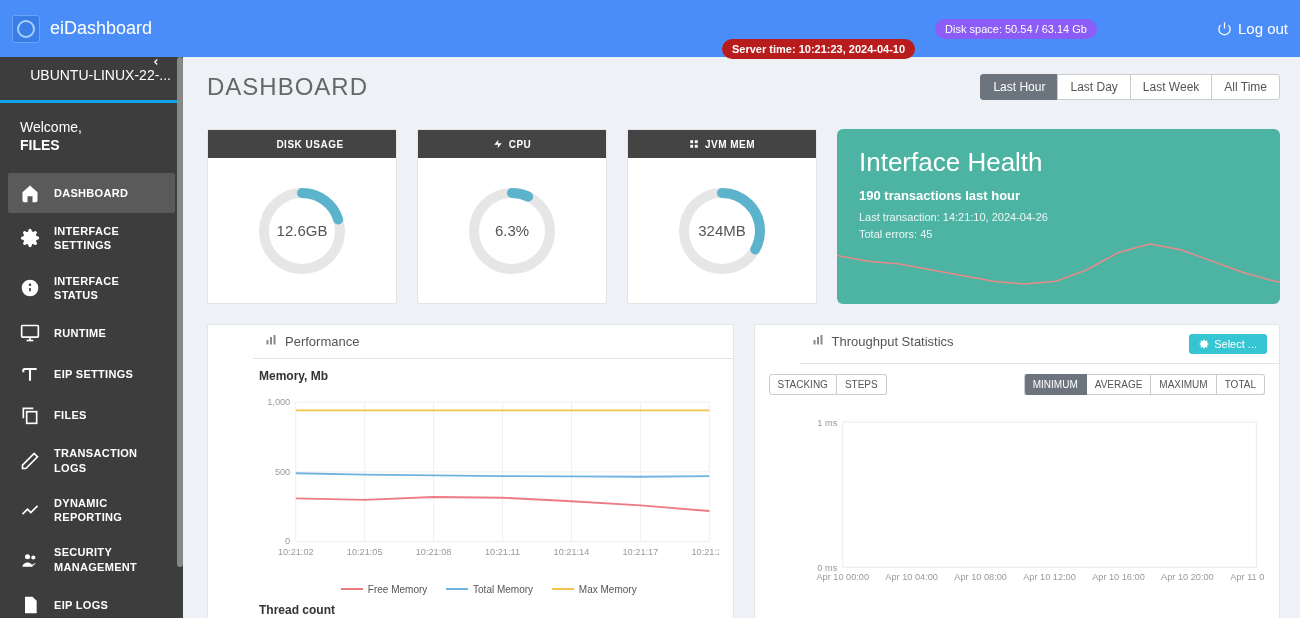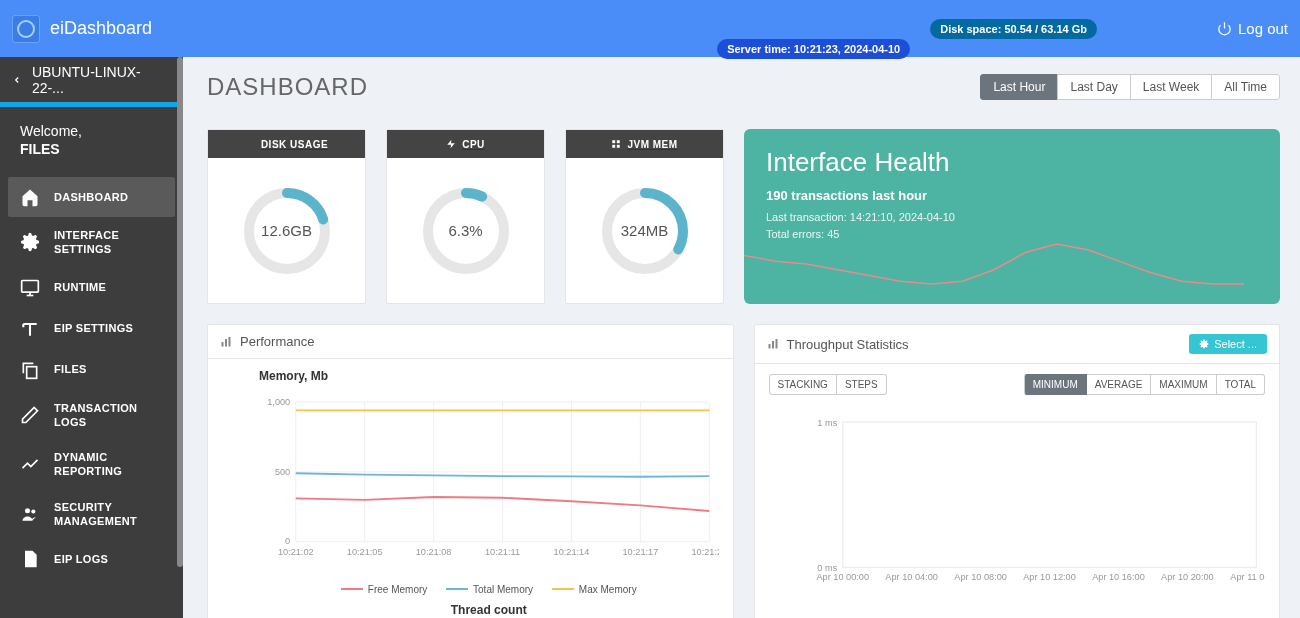--- a/index.html
+++ b/index.html
@@ -4,30 +4,30 @@
 <style>
 * { margin: 0; padding: 0; box-sizing: border-box; font-family: "Helvetica Neue", Arial, sans-serif; }
 body { background: #eef1f5; width: 1300px; height: 618px; overflow: hidden; color: #333; }
 
 
 .header { height: 57px; background: #4B8DF8; display: flex; align-items: center; padding: 0 12px; color: #fff; }
 .logo-box { width: 28px; height: 28px; background: #3b7de6; border: 1px solid #6ba3fa; border-radius: 3px; display:flex; align-items:center; justify-content:center; margin-right:10px; }
 .logo-circle { width:18px; height:18px; border:2px solid #a8d0ff; border-radius:50%; position:relative;}
 .app-title { font-size: 18px; font-weight: 300; }
 .header-spacer { flex: 1; }
-.badge1 { background:#1d4ed8; color:#fff; font-size:11px; font-weight:600; padding:4px 10px; border-radius:10px; margin-right:20px;margin-top:41px;}
-.badge2 { background:#0369a1; color:#fff; font-size:11px; font-weight:700; padding:4px 10px; border-radius:10px; margin-right:120px;}
+.badge1 { background:#b91c1c; color:#fff; font-size:11px; font-weight:600; padding:4px 10px; border-radius:10px; margin-right:20px;margin-top:41px;}
+.badge2 { background:#8b5cf6; color:#fff; font-size:11px; font-weight:400; padding:4px 10px; border-radius:10px; margin-right:120px;}
 .logout { display:flex; align-items:center; font-size:15px; cursor:pointer; }
 .logout svg { margin-right:6px; }
 
 .container { display:flex; height: calc(618px - 49px); }
 
 
 .sidebar { width: 183px; background:#3d3d3d; color:#ddd; position:relative; display:flex; flex-direction:column;}
-.side-top { height:50px; border-bottom:5px solid #0ea5e9; display:flex; align-items:center; padding:0 12px; font-size:14px; color:#fff;}
+.side-top { height:50px; border-bottom:3px solid #0ea5e9; display:flex; align-items:flex-end; padding:0 12px; font-size:14px; color:#fff;flex-direction:column;}
 .chev-left { margin-right:10px; }
 .welcome { padding:16px 20px 20px; font-size:14px; color:#fff;}
 .welcome .name { font-weight:bold; margin-top:2px;}
 .nav { list-style:none; padding:0 8px;}
 .nav li { display:flex; align-items:center; padding:10px 12px; margin-bottom:1px; font-size:11px; font-weight:600; color:#fff; cursor:pointer; border-radius:2px;}
 .nav li svg { margin-right:14px; fill:#fff; flex-shrink:0;}
 .nav li.active { background:#5a5a5a;}
 .nav li .label { text-transform:uppercase; letter-spacing:0.3px; line-height:1.3;}
 .scroll-track { position:absolute; right:0; top:0; bottom:0; width:6px;}
 .scroll-thumb { position:absolute; right:0; width:6px; background:#888; border-radius:3px;}
@@ -36,50 +36,50 @@
 .main { flex:1; padding: 16px 20px 0 24px; overflow:hidden; height:100%; position:relative;}
 .page-title-row { display:flex; align-items:center; justify-content:space-between; margin-bottom: 28px;}
 .page-title { font-size:24px; font-weight:300; color:#666; letter-spacing:1px;}
 .btn-group { display:flex; border-radius:3px; overflow:hidden;}
 .btn-group button { border:1px solid #ccc; background:#fff; padding:5px 12px; font-size:12px; color:#555; cursor:pointer; margin-left:-1px;}
 .btn-group button:first-child { margin-left:0; border-radius:3px 0 0 3px;}
 .btn-group button:last-child { border-radius:0 3px 3px 0;}
 .btn-group button.active { background:#6c757d; color:#fff; border-color:#6c757d;margin-left:24px;}
 
 .row1 { display:flex; gap:20px; margin-bottom:20px;}
-.stat-card { width:159px; height:175px; background:#fff; border:1px solid #e5e5e5; border-radius:2px;text-decoration:underline;}
+.stat-card { width:190px; height:175px; background:#fff; border:1px solid #e5e5e5; border-radius:2px;}
 .stat-hdr { height:28px; background:#444; color:#fff; font-size:10px; font-weight:600; display:flex; align-items:center; justify-content:center; letter-spacing:0.5px;}
 .stat-hdr svg { margin-right:6px; fill:#fff;}
 .donut-wrap { display:flex; align-items:center; justify-content:center; height:calc(100% - 28px);}
 .donut { position:relative; width:90px; height:90px;}
 .donut svg { transform: rotate(-90deg);}
 .donut .val { position:absolute; inset:0; display:flex; align-items:center; justify-content:center; font-size:15px; color:#555; }
 
 .health { flex:1; background:#4DB3A2; border-radius:6px; padding:18px 22px; color:#fff; position:relative; overflow:hidden;}
 .health h2 { font-size:26px; font-weight:300; margin-bottom:10px;}
 .health .sub { font-size:13px; font-weight:600; margin-bottom:6px;}
 .health .small { font-size:11px; opacity:0.9; line-height:1.5;}
 .health-line { position:absolute; left:0; right:0; bottom:10px; height:60px;}
 
 .row2 { display:flex; gap:20px;}
 .panel { flex:1; background:#fff; border:1px solid #e5e5e5; border-radius:2px;}
-.panel-hdr { padding:9px 12px; border-bottom:1px solid #e5e5e5; display:flex; align-items:center; font-size:13px; color:#555;}
+.panel-hdr { padding:9px 12px; border-bottom:1px solid #e5e5e5; display:flex; font-size:13px; color:#555;margin-left:45px;}
 .panel-hdr svg { margin-right:8px; }
 .panel-hdr .spacer { flex:1;}
 .sel-btn { background:#36c6d3; color:#fff; font-size:11px; padding:4px 10px; border-radius:3px; border:none; display:flex; align-items:center; cursor:pointer;}
 .sel-btn svg { margin-right:5px; }
 .panel-body { padding:10px 14px;margin-left:37px;}
 
 .mem-title { font-size:12px; font-weight:bold;}
 .chart-area { position:relative; height:190px; margin-top:4px;}
 .mem-legend { font-size:10px; color:#555; text-align:center; margin-top:4px;}
 .mem-legend .key { display:inline-flex; align-items:center; margin:0 8px;}
 .mem-legend .swatch { width:22px; height:2px; margin-right:5px;}
 
-.tc-title { font-size:12px; font-weight:bold; color:#333; margin-top:8px;text-align:center;}
+.tc-title { font-size:12px; font-weight:bold; color:#333; margin-top:8px;}
 
 .mini-btns { display:flex; gap:6px; padding:0 14px 8px 14px; align-items:center;}
 .mini-btns .left { display:flex;}
 .mini-btns .right { display:flex; margin-left:auto;}
 .mini-btns button { border:1px solid #ccc; background:#fff; font-size:10px; padding:4px 8px; color:#555; cursor:pointer;}
 .mini-btns button.active { background:#6c757d; color:#fff; border-color:#6c757d;}
 .mini-btns .left button:first-child { border-radius:3px 0 0 3px;}
 .mini-btns .left button:last-child { border-radius:0 3px 3px 0; border-left:none;}
 .mini-btns .right button { border-left:none;}
 .mini-btns .right button:first-child { border-left:1px solid #ccc; border-radius:3px 0 0 3px;}
@@ -129,20 +129,28 @@
         </li>
         <li class="">
           <svg width="20" height="20" viewBox="0 0 24 24">
             <circle cx="12" cy="12" r="3"></circle>
             <path d="M19.4 15a1.65 1.65 0 0 0 .33 1.82l.06.06a2 2 0 1 1-2.83 2.83l-.06-.06a1.65 1.65 0 0 0-1.82-.33 1.65 1.65 0 0 0-1 1.51V21a2 2 0 1 1-4 0v-.09A1.65 1.65 0 0 0 9 19.4a1.65 1.65 0 0 0-1.82.33l-.06.06a2 2 0 1 1-2.83-2.83l.06-.06a1.65 1.65 0 0 0 .33-1.82 1.65 1.65 0 0 0-1.51-1H3a2 2 0 1 1 0-4h.09A1.65 1.65 0 0 0 4.6 9a1.65 1.65 0 0 0-.33-1.82l-.06-.06a2 2 0 1 1 2.83-2.83l.06.06a1.65 1.65 0 0 0 1.82.33H9a1.65 1.65 0 0 0 1-1.51V3a2 2 0 1 1 4 0v.09a1.65 1.65 0 0 0 1 1.51 1.65 1.65 0 0 0 1.82-.33l.06-.06a2 2 0 1 1 2.83 2.83l-.06.06a1.65 1.65 0 0 0-.33 1.82V9a1.65 1.65 0 0 0 1.51 1H21a2 2 0 1 1 0 4h-.09a1.65 1.65 0 0 0-1.51 1z"></path>
           </svg>
           <span class="label">INTERFACE SETTINGS</span>
         </li>
         <li class="">
           <svg width="20" height="20" viewBox="0 0 24 24">
+            <circle cx="12" cy="12" r="10"></circle>
+            <line x1="12" y1="16" x2="12" y2="12" stroke="#3d3d3d" stroke-width="2"></line>
+            <circle cx="12" cy="8" r="1.5" fill="#3d3d3d"></circle>
+          </svg>
+          <span class="label">INTERFACE STATUS</span>
+        </li>
+        <li class="">
+          <svg width="20" height="20" viewBox="0 0 24 24">
             <rect x="2" y="3" width="20" height="14" rx="1" fill="none" stroke="#fff" stroke-width="2"></rect>
             <line x1="8" y1="21" x2="16" y2="21" stroke="#fff" stroke-width="2"></line>
             <line x1="12" y1="17" x2="12" y2="21" stroke="#fff" stroke-width="2"></line>
           </svg>
           <span class="label">RUNTIME</span>
         </li>
         <li class="">
           <svg width="20" height="20" viewBox="0 0 24 24">
             <path d="M4 6h16M4 6v4M12 6v14" fill="none" stroke="#fff" stroke-width="2.5"></path>
           </svg>
@@ -242,21 +250,21 @@
         <div class="donut-wrap">
             <div class="donut" id="donut-jvm"><svg width="90" height="90">
                 <circle cx="45" cy="45" r="38" stroke="#e6e6e6" stroke-width="10" fill="none"></circle>
                 <circle cx="45" cy="45" r="38" stroke="#5cb3cc" stroke-width="10" fill="none" stroke-dasharray="238.76104167282426" stroke-dashoffset="159.96989792079225" stroke-linecap="round"></circle>
               </svg><div class="val">324MB</div></div>
           </div>
       </div>
       <div class="health">
         <h2>Interface Health</h2>
         <div class="sub">190 transactions last hour</div>
-        <div class="small">Last transaction: 14:21:10, 2024-04-10</div>
+        <div class="small">Last transaction: 14:21:10, 2024-04-26</div>
         <div class="small">Total errors: 45</div>
         <svg class="health-line" id="spark" viewBox="0 0 500 60" preserveAspectRatio="none">
             <path d="M0,21.429591800292847 L31.25,27.143673440234277 L62.5,30.000714260204994 L93.75,35.71479590014643 L125,41.42887754008785 L156.25,47.14295918002929 L187.5,50 L218.75,47.14295918002929 L250,35.71479590014643 L281.25,18.572550980322134 L312.5,10.001428520409988 L343.75,15.715510160351414 L375,27.143673440234277 L406.25,38.57183672011714 L437.5,47.14295918002929 L468.75,50 L500,50" fill="none" stroke="#e78b8b" stroke-width="1.5"></path>
           </svg>
       </div>
     </div>
 
     <div class="row2">
       <div class="panel" style="min-width:0;">
         <div class="panel-hdr">

